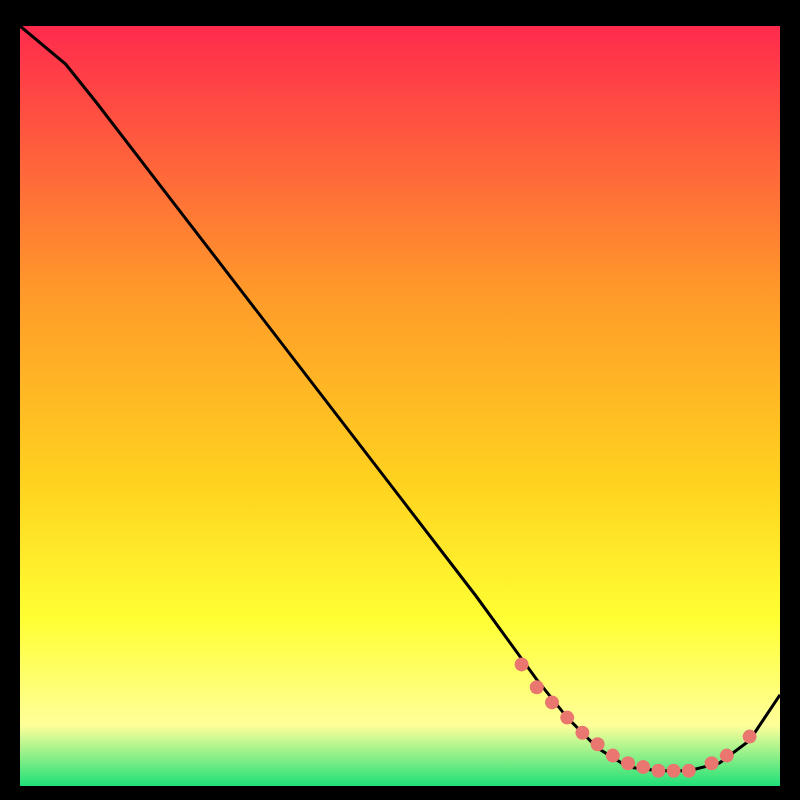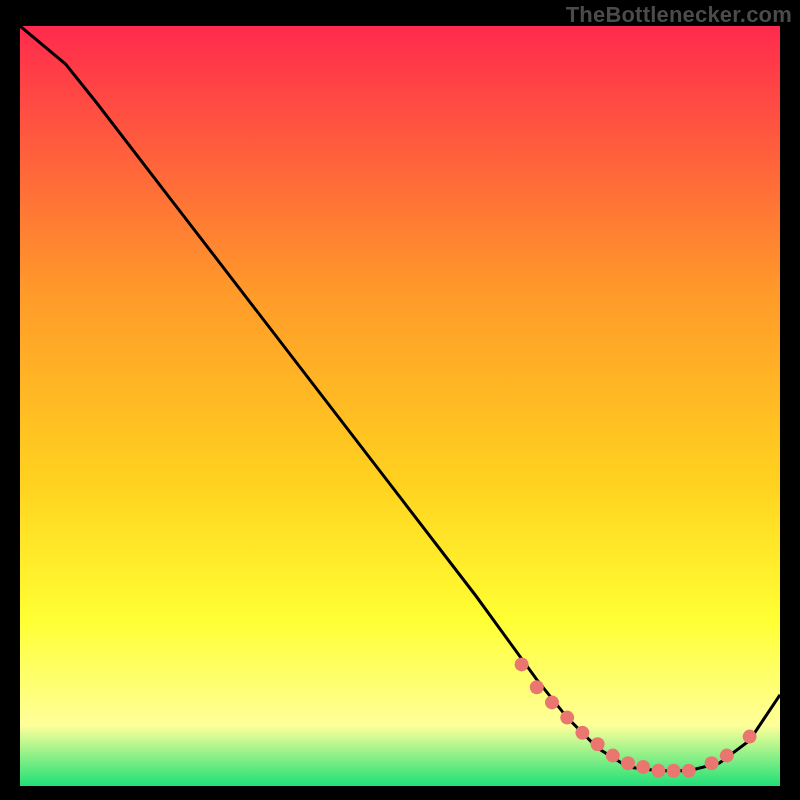--- a/index.html
+++ b/index.html
@@ -33,21 +33,20 @@
     top: 26px;
     width: 760px;
     height: 760px;
   }
   svg { display: block; }
 </style>
 </head>
 <body>
 
 <div class="frame">
-  <div class="watermark">TheBottlenecker.com</div>
 
   <div class="plot">
     <svg id="chart-svg" width="760" height="760" viewBox="0 0 760 760">
       <defs>
         <linearGradient id="bg-grad" x1="0" y1="0" x2="0" y2="1">
           <stop id="g0" offset="0%" stop-color="#ff2a4d"></stop>
           <stop id="g1" offset="35%" stop-color="#ff9a2a"></stop>
           <stop id="g2" offset="60%" stop-color="#ffd21f"></stop>
           <stop id="g3" offset="78%" stop-color="#ffff33"></stop>
           <stop id="g4" offset="92%" stop-color="#ffff9a"></stop>

